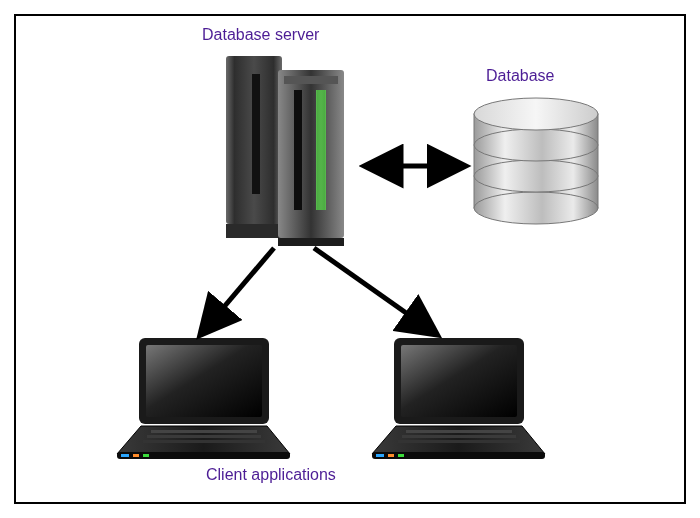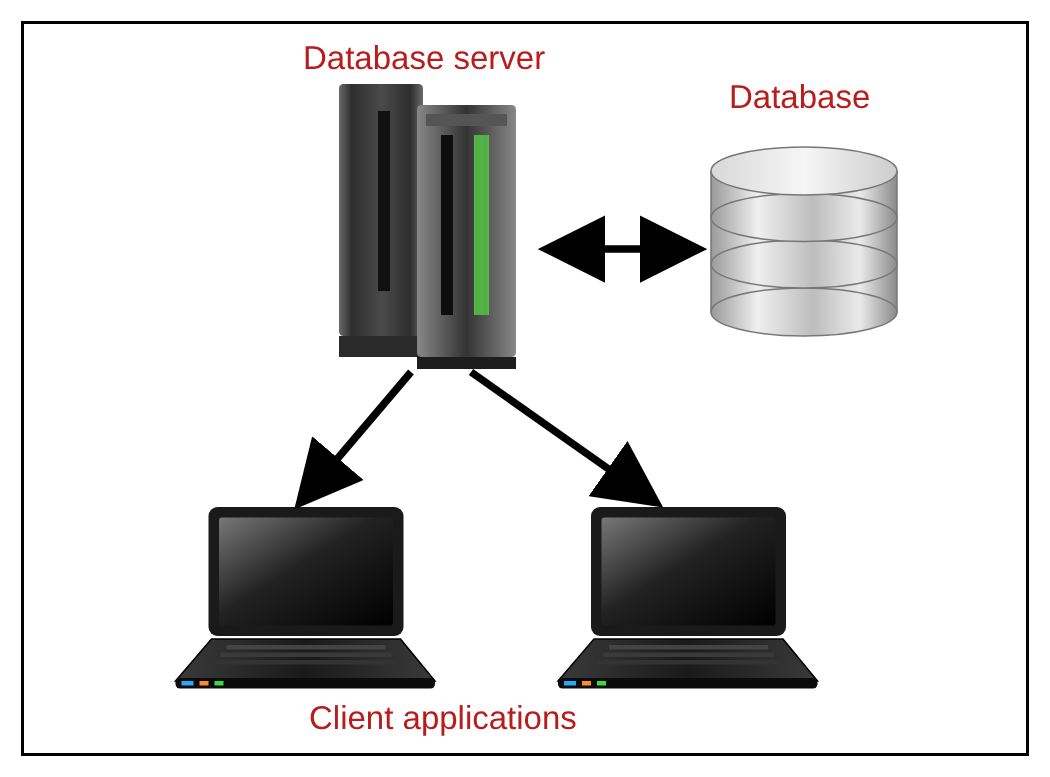--- a/index.html
+++ b/index.html
@@ -1,28 +1,28 @@
 <!DOCTYPE html>
 <html><head>
 <meta charset="utf-8">
 <style>
   html,body{margin:0;padding:0;background:#fff;font-family:Arial,Helvetica,sans-serif}
   .frame{position:relative;width:700px;height:518px;box-sizing:border-box}
   .inner{position:absolute;left:14px;top:14px;right:14px;bottom:14px;border:2px solid #000}
-  .label{position:absolute;font-size:22px;color:#b91c1c;white-space:nowrap}
+  .label{position:absolute;font-size:16px;color:#4c1d95;white-space:nowrap}
   svg.icon{position:absolute}
 </style>
 </head>
 <body>
 
 <div class="frame">
   <div class="inner">
 
     <div class="label" style="left:186px;top:10px">Database server</div>
-    <div class="label" style="left:470px;top:36px">Database</div>
+    <div class="label" style="left:470px;top:51px">Database</div>
     <div class="label" style="left:190px;top:450px">Client applications</div>
 
     <svg class="icon" style="left:200px;top:40px" width="140" height="190" viewBox="0 0 140 190">
       <defs>
         <linearGradient id="gSrv" x1="0" x2="1">
           <stop offset="0" stop-color="#6a6a6a"></stop>
             <stop offset="0.15" stop-color="#2e2e2e"></stop>
           <stop offset="0.5" stop-color="#4a4a4a"></stop>
             <stop offset="0.85" stop-color="#2e2e2e"></stop>
           <stop offset="1" stop-color="#6a6a6a"></stop>

